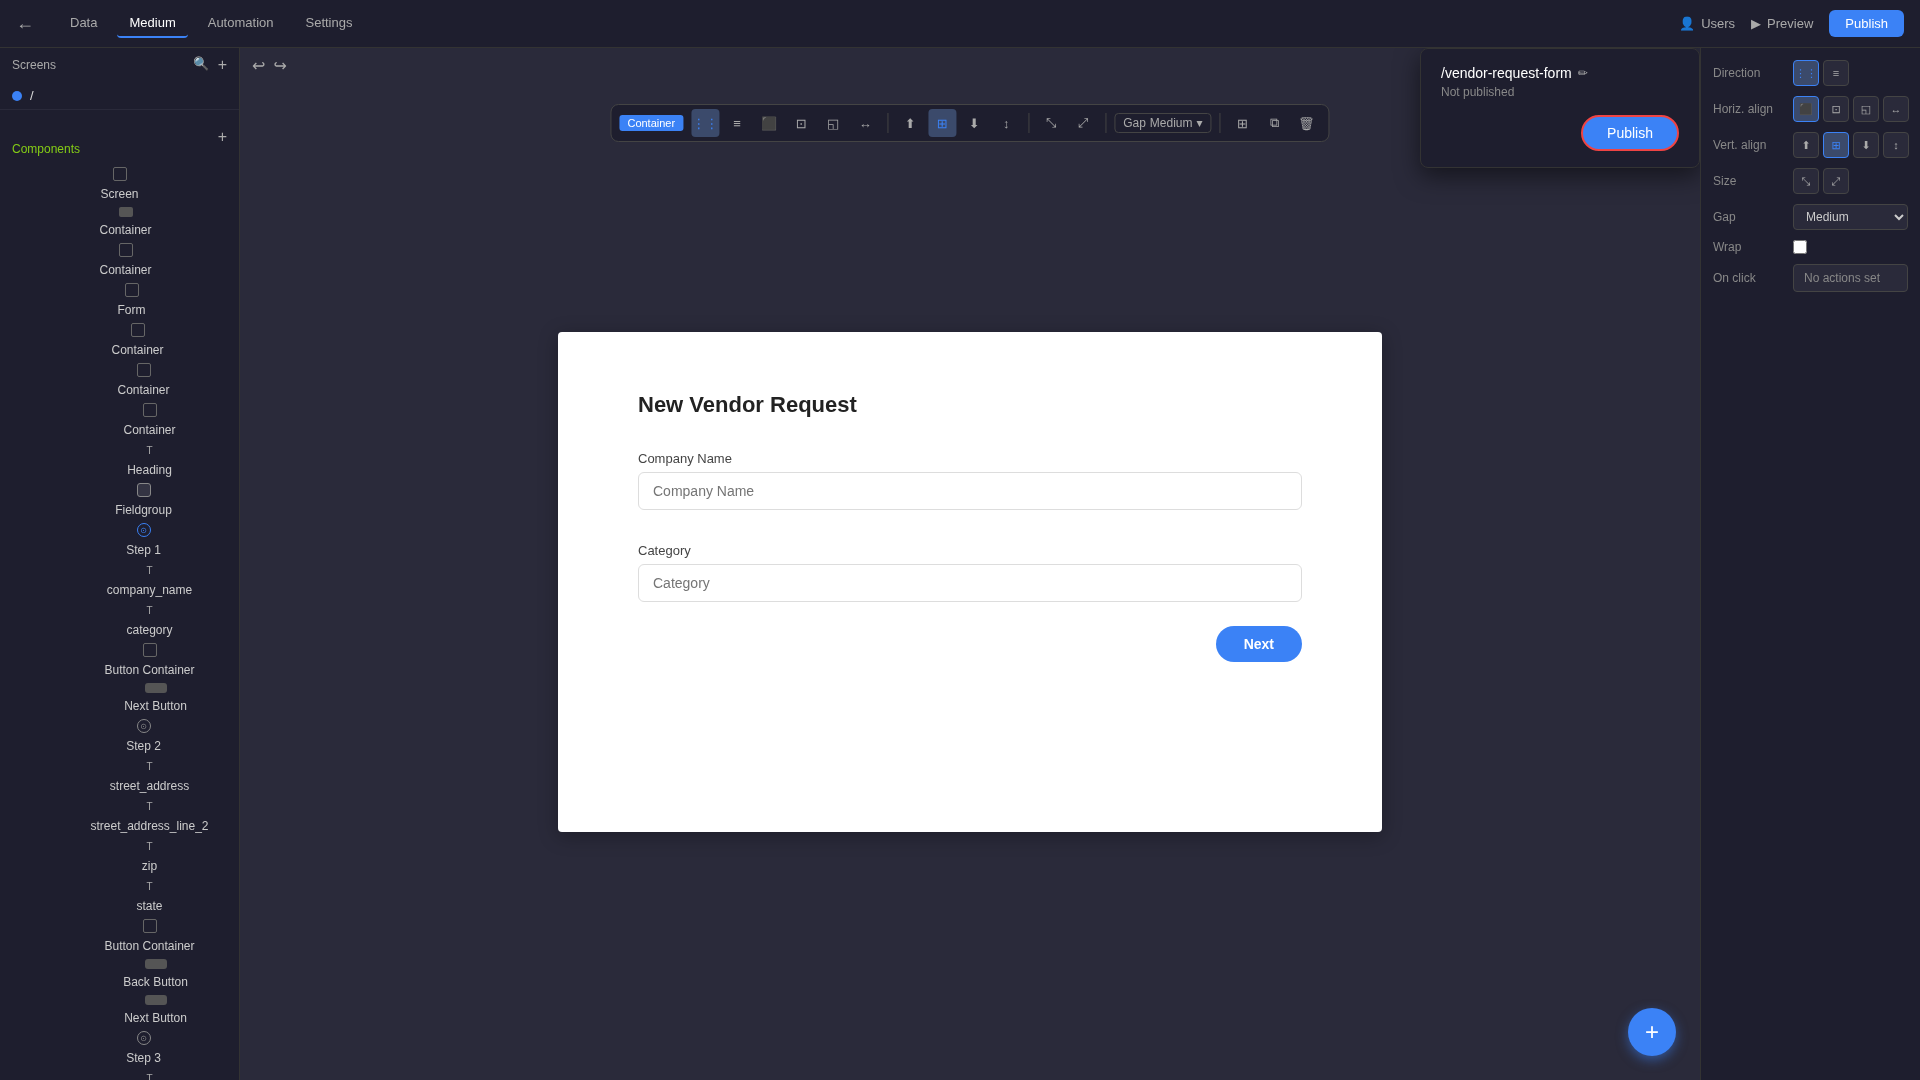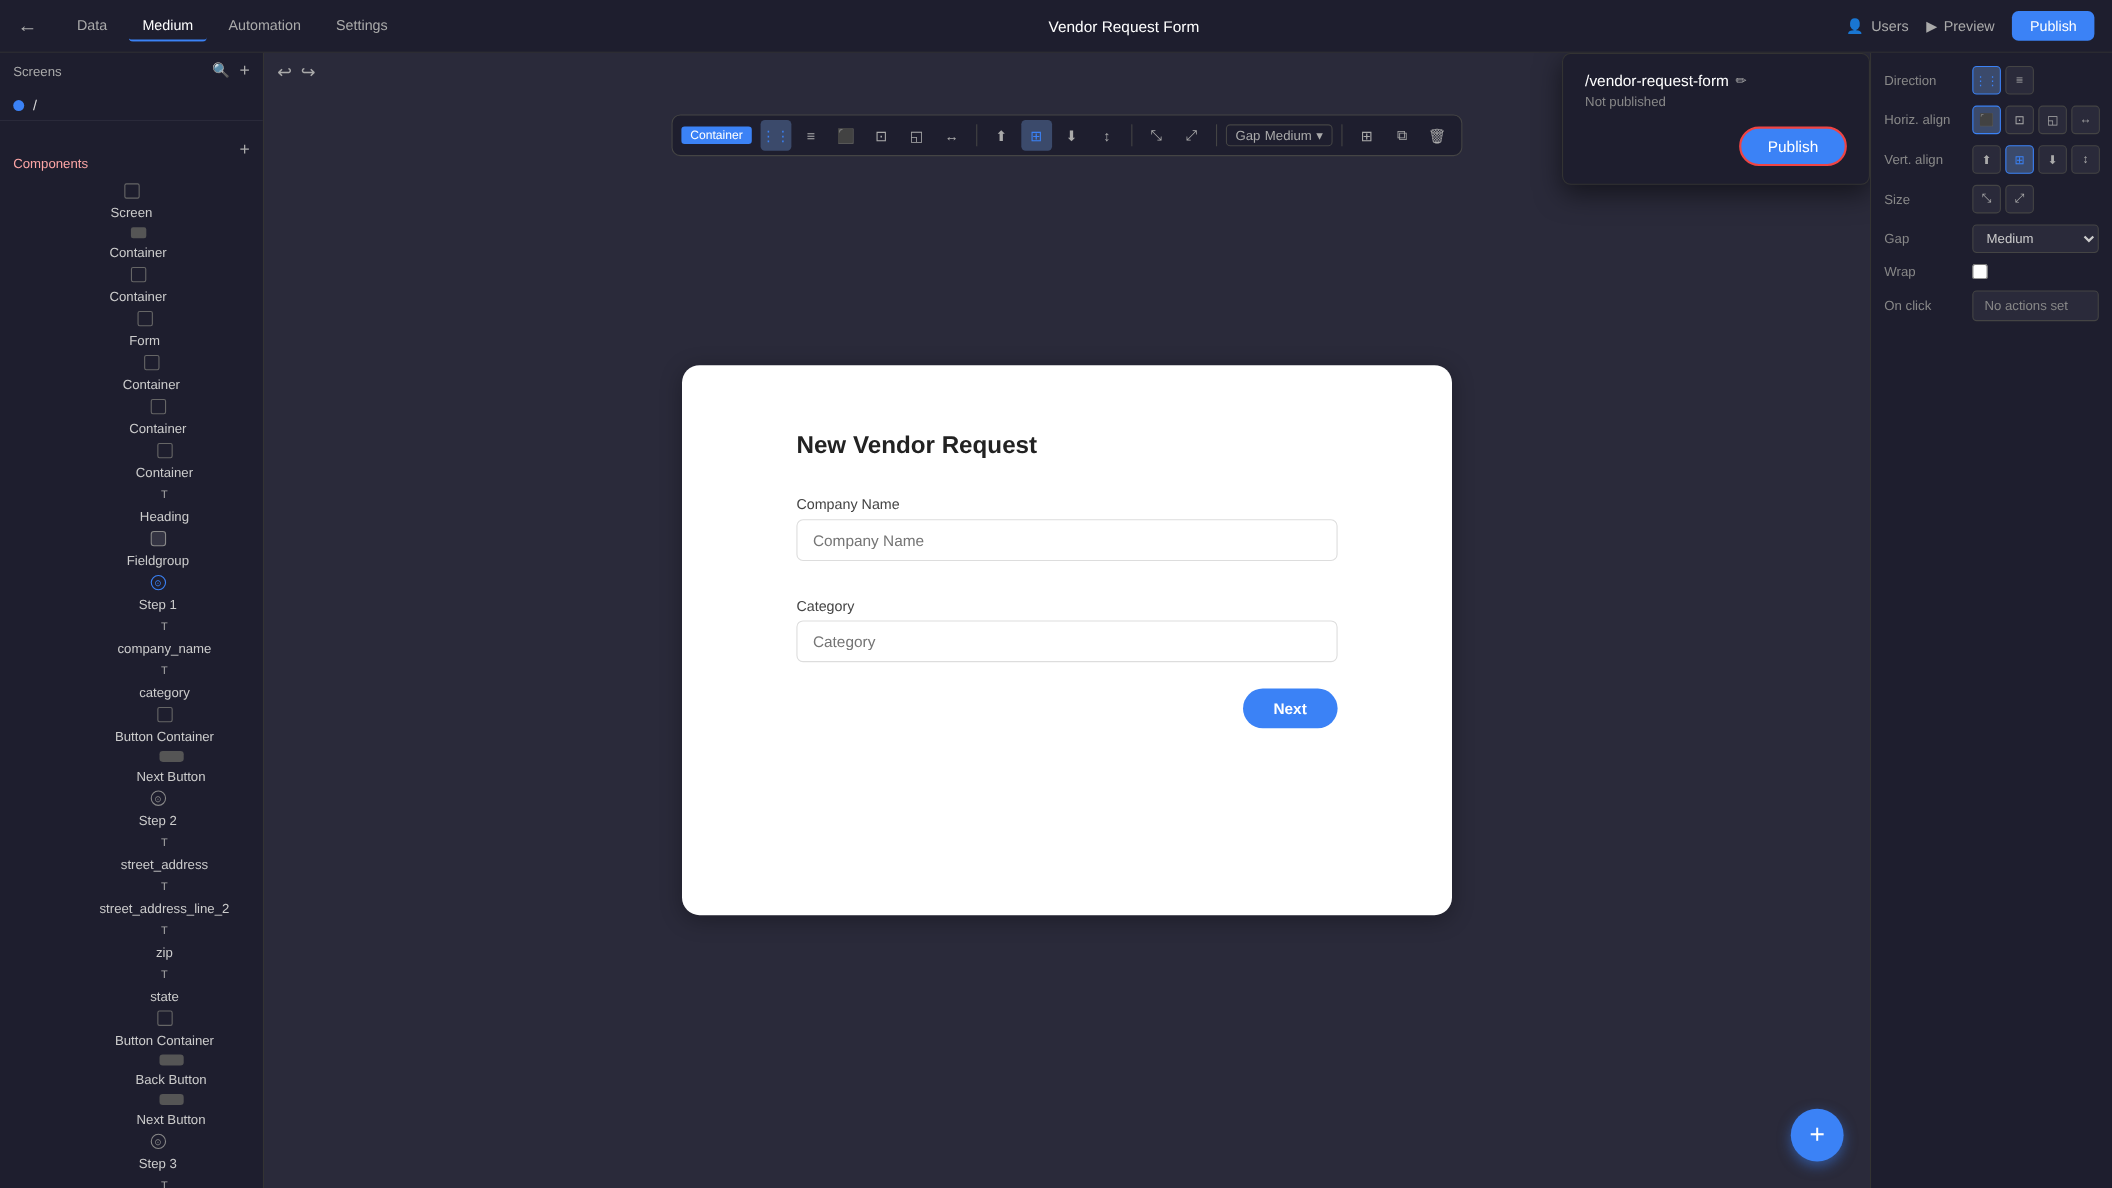--- a/index.html
+++ b/index.html
@@ -40,21 +40,21 @@
     .screens-actions { display: flex; gap: 8px; }
     .screen-item {
       display: flex; align-items: center; gap: 8px; padding: 6px 12px;
       cursor: pointer; font-size: 13px; color: #ddd;
     }
     .screen-dot { width: 10px; height: 10px; border-radius: 50%; background: #3b82f6; }
     .components-header {
       display: flex; align-items: center; justify-content: space-between;
       padding: 8px 12px; border-top: 1px solid #2a2a3a;
     }
-    .components-title { font-size: 12px; color: #fca5a5; margin-top: 24px; }
+    .components-title { font-size: 12px; color: #84cc16; margin-top: 24px; }
     .tree-list { overflow-y: auto; flex: 1; }
     .tree-item {
       display: flex; align-items: center; gap: 6px;
       padding: 3px 0; font-size: 12px; color: #ccc; cursor: pointer;
       white-space: nowrap;
       flex-direction: column;
     }
     .indent-1 { padding-left: 12px; }
     .indent-2 { padding-left: 24px; }
     .indent-3 { padding-left: 36px; }
@@ -81,22 +81,22 @@
     .gap-control {
       display: flex; align-items: center; gap: 4px; font-size: 12px; color: #aaa;
       padding: 2px 8px; border: 1px solid #444; border-radius: 4px; cursor: pointer;
     }
 
     .canvas-content {
       flex: 1; display: flex; align-items: center; justify-content: center;
       overflow: auto; position: relative;
     }
     .form-canvas {
-      background: #fff; border-radius: 16px;
-      width: 700px; min-height: 500px; padding: 60px 104px;
+      background: #fff; border-radius: 4px;
+      width: 824px; min-height: 500px; padding: 60px 80px;
       box-shadow: 0 4px 20px rgba(0,0,0,0.3);
       position: relative;
     }
     .form-title { font-size: 22px; font-weight: 600; color: #222; margin-bottom: 24px; }
     .form-field { margin-bottom: 16px; margin-top: 33px; }
     .form-label { font-size: 13px; color: #444; margin-bottom: 6px; display: block; }
     .form-input {
       width: 100%; padding: 10px 14px; border: 1px solid #ddd; border-radius: 6px;
       font-size: 14px; color: #999; background: #fff;
     }
@@ -164,21 +164,20 @@
 <body>
 
 <div class="top-nav">
   <span class="back-btn">←</span>
   <div class="nav-tabs">
     <div class="nav-tab">Data</div>
     <div class="nav-tab active">Medium</div>
     <div class="nav-tab">Automation</div>
     <div class="nav-tab">Settings</div>
   </div>
-  <div class="title">Vendor Request Form</div>
   <div class="right-actions">
     <div class="right-btn">
       <span>👤</span>
       <span>Users</span>
     </div>
     <div class="right-btn">
       <span>▶</span>
       <span>Preview</span>
     </div>
     <button class="publish-btn-top">Publish</button>

